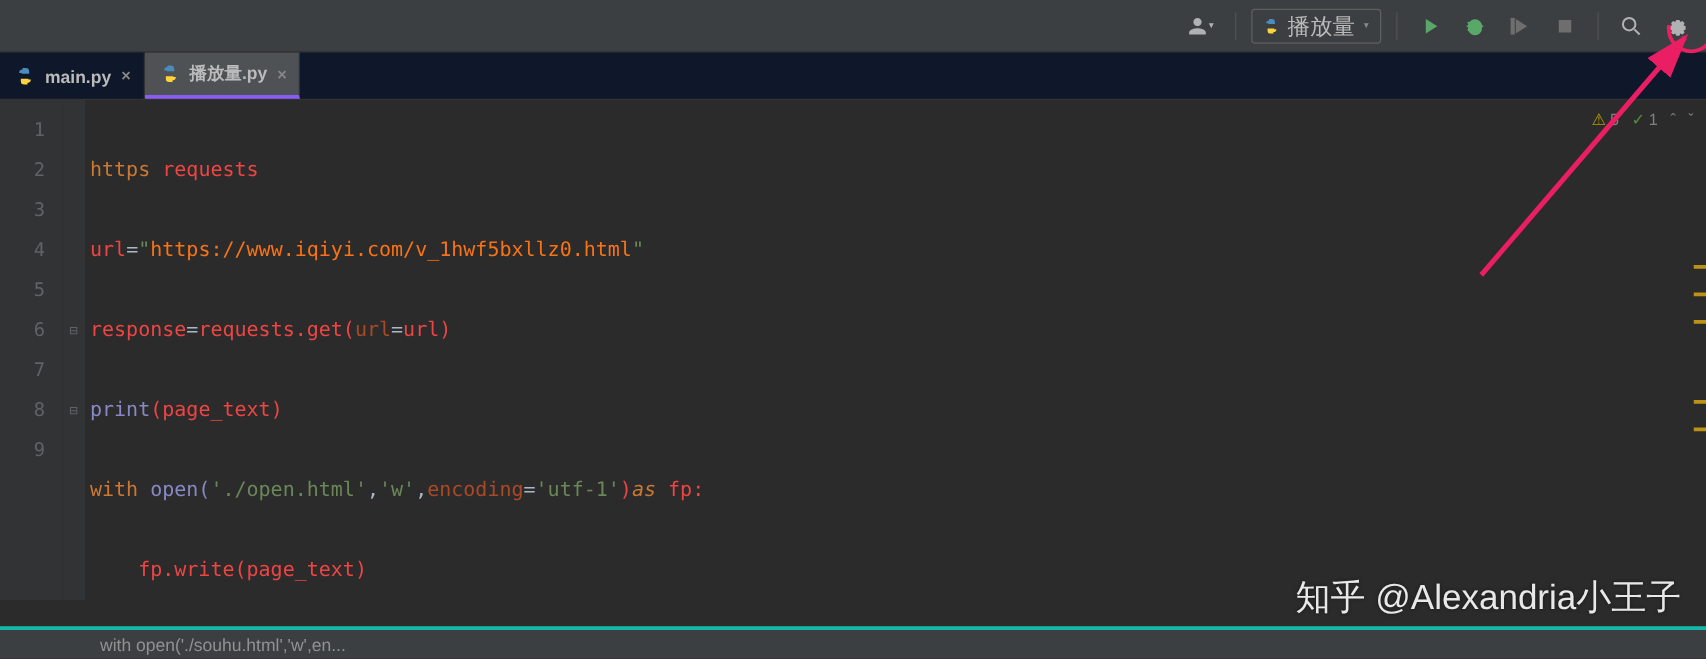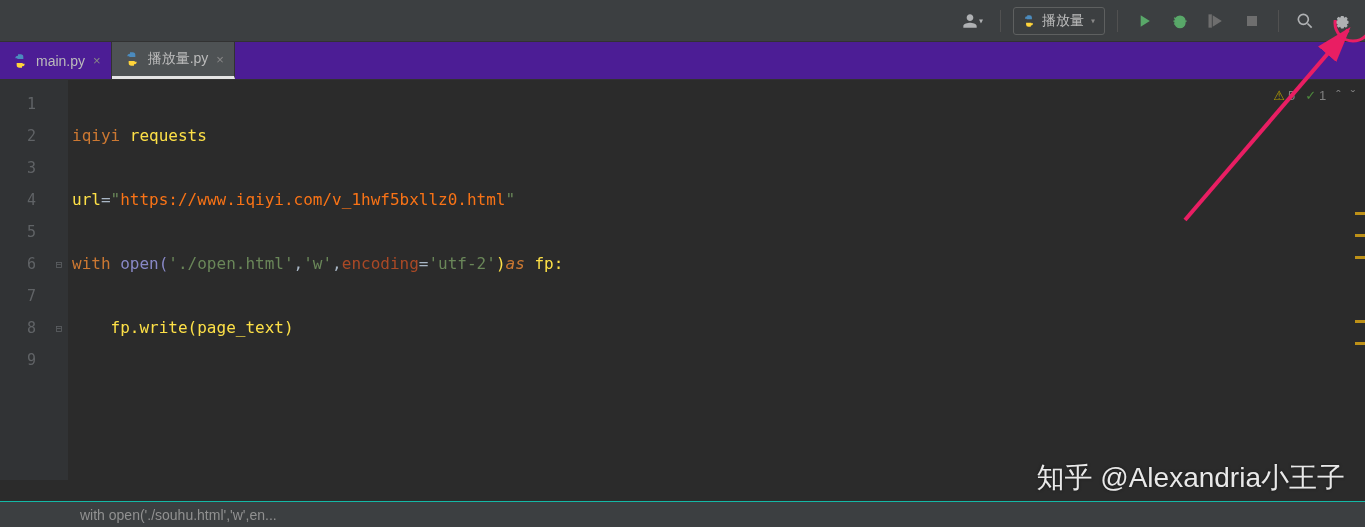--- a/index.html
+++ b/index.html
@@ -45,52 +45,53 @@
       align-items: center;
       background: #3c3f41;
       border: 1px solid #5e6060;
       border-radius: 3px;
       height: 28px;
       padding: 0 8px;
       gap: 6px;
     }
     .run-config-text {
       color: #bbbbbb;
-      font-size: 14px;
+      font-size: 18px;
       font-family: sans-serif;
     }
     .python-icon-small {
       width: 14px;
       height: 14px;
     }
     .separator {
       width: 1px;
       height: 22px;
       background: #515151;
       margin: 0 4px;
     }
     .tabs {
       display: flex;
-      background: #4c1d95;
+      background: #0f172a;
       height: 38px;
       border-bottom: 1px solid #323232;
+      font-weight: bold;
     }
     .tab {
       display: flex;
       align-items: center;
       padding: 0 10px 0 12px;
       gap: 8px;
       font-family: sans-serif;
       font-size: 14px;
       color: #bbbbbb;
       border-right: 1px solid #323232;
     }
     .tab.active {
       background: #4e5254;
-      border-bottom: 3px solid #e5e5e5;
+      border-bottom: 3px solid #8b5cf6;
     }
     .tab-close {
       color: #888;
       font-size: 13px;
       cursor: pointer;
     }
     .editor {
       display: flex;
       height: 400px;
       background: #2b2b2b;
@@ -130,21 +131,21 @@
       white-space: pre;
       flex: 1;
     }
     .code-line {
       height: 32px;
     }
     .kw { color: #cc7832; }
     .kw-as { color: #cc7832; font-style: italic; }
     .str { color: #6a8759; }
     .link { color: #f97316; }
-    .ident { color: #fde047; }
+    .ident { color: #ef4444; }
     .builtin { color: #8888c6; }
     .param { color: #aa4926; }
     .op { color: #a9b7c6; }
     
     .inspection-indicator {
       position: absolute;
       top: 8px;
       right: 10px;
       display: flex;
       align-items: center;
@@ -167,21 +168,21 @@
       left: 0;
       right: 0;
       height: 26px;
       background: #3c3f41;
       padding-left: 80px;
       display: flex;
       align-items: center;
       font-size: 14px;
       color: #919191;
       font-family: sans-serif;
-      border-top: 1px solid #14b8a6;
+      border-top: 3px solid #14b8a6;
     }
     
     .watermark {
       position: absolute;
       bottom: 30px;
       right: 20px;
       color: #e8e8e8;
       font-size: 28px;
       font-family: sans-serif;
       pointer-events: none;
@@ -299,23 +300,25 @@
     <div class="fold-mark"></div>
     <div class="fold-mark"></div>
     <div class="fold-mark"></div>
     <div class="fold-mark"></div>
     <div class="fold-mark"></div>
     <div class="fold-mark">⊟</div>
     <div class="fold-mark"></div>
     <div class="fold-mark">⊟</div>
   </div>
   <div class="code">
-<div class="code-line"><span class="kw">iqiyi</span><span class="ident"> requests</span></div>
+<div class="code-line"><span class="kw">https</span><span class="ident"> requests</span></div>
 <div class="code-line"><span class="ident">url</span><span class="op">=</span><span class="str">"</span><span class="link">https://www.iqiyi.com/v_1hwf5bxllz0.html</span><span class="str">"</span></div>
-<div class="code-line"><span class="kw">with</span><span class="builtin"> open(</span><span class="str">'./open.html'</span><span class="op">,</span><span class="str">'w'</span><span class="op">,</span><span class="param">encoding</span><span class="op">=</span><span class="str">'utf-2'</span><span class="ident">)</span><span class="kw-as">as </span><span class="ident">fp:</span></div>
+<div class="code-line"><span class="ident">response</span><span class="op">=</span><span class="ident">requests.get(</span><span class="param">url</span><span class="op">=</span><span class="ident">url</span><span class="ident">)</span></div>
+<div class="code-line"><span class="builtin">print</span><span class="ident">(</span><span class="ident">page_text</span><span class="ident">)</span></div>
+<div class="code-line"><span class="kw">with</span><span class="builtin"> open(</span><span class="str">'./open.html'</span><span class="op">,</span><span class="str">'w'</span><span class="op">,</span><span class="param">encoding</span><span class="op">=</span><span class="str">'utf-1'</span><span class="ident">)</span><span class="kw-as">as </span><span class="ident">fp:</span></div>
 <div class="code-line"><span>    </span><span class="ident">fp.write(page_text)</span></div>
 
   </div>
 
   <div class="inspection-indicator">
     <span class="insp-item">
         <span class="warn-icon">⚠</span>
         <span>5</span>
       </span>
     <span class="insp-item">

